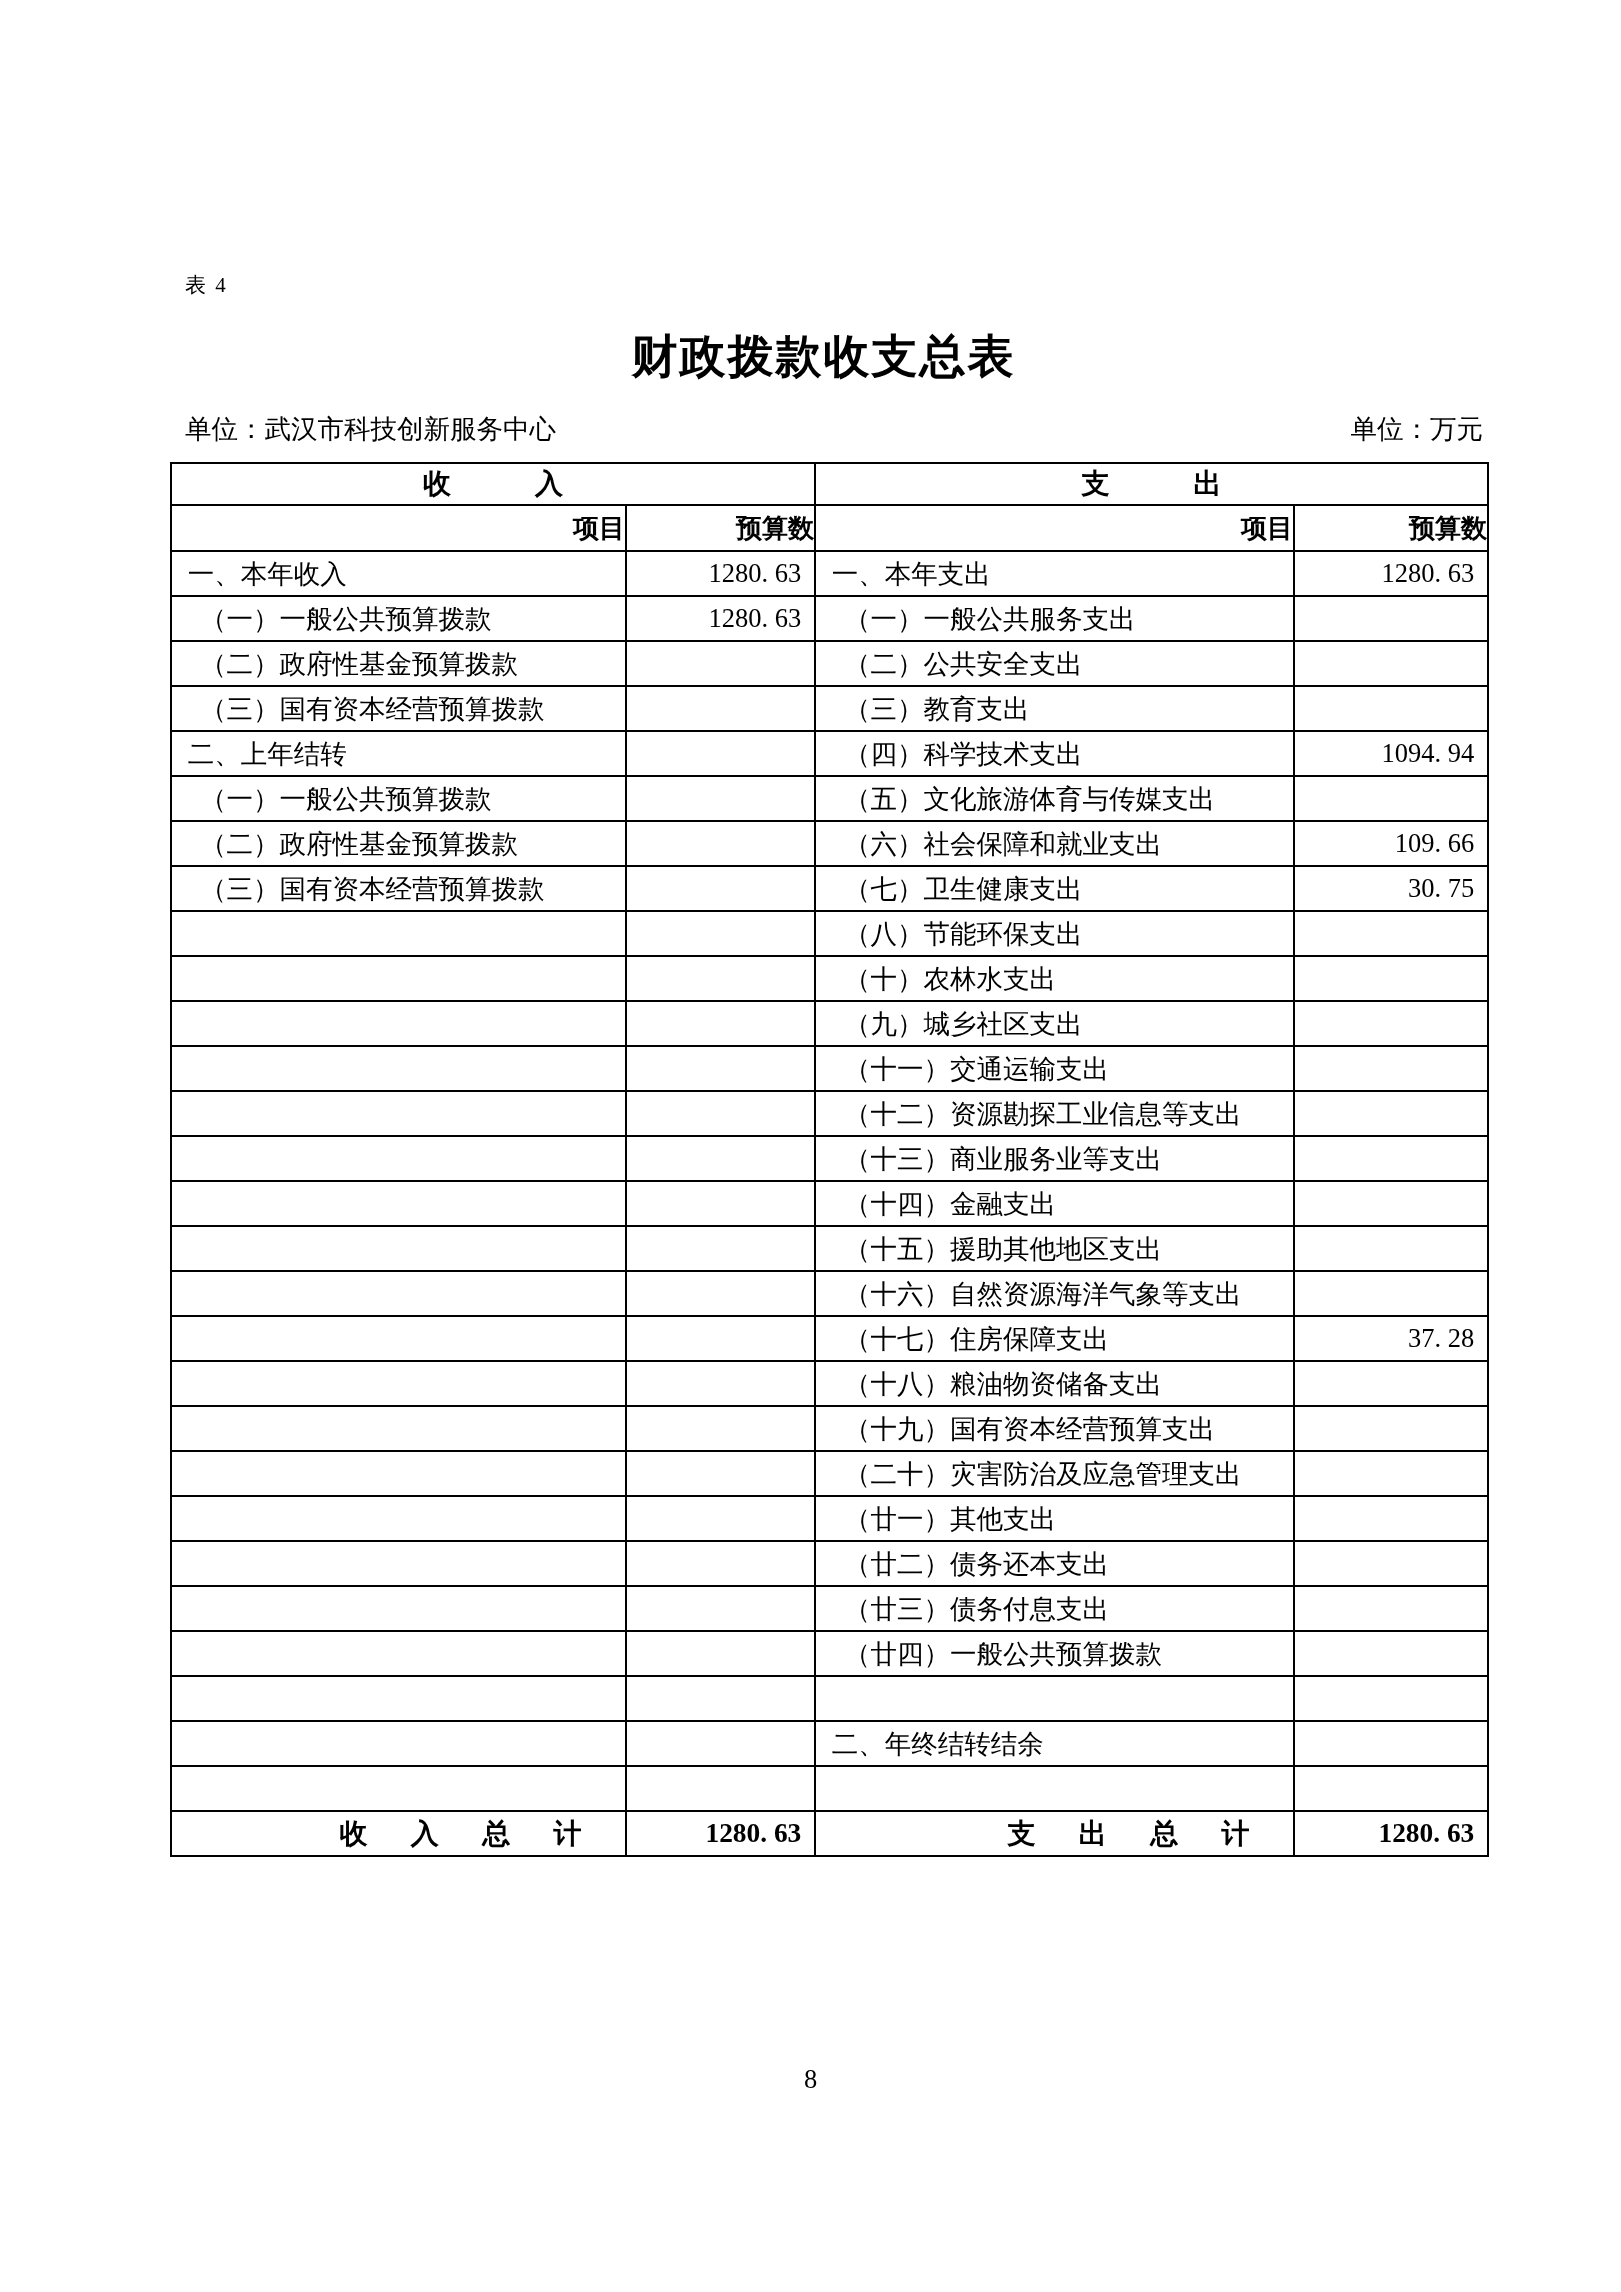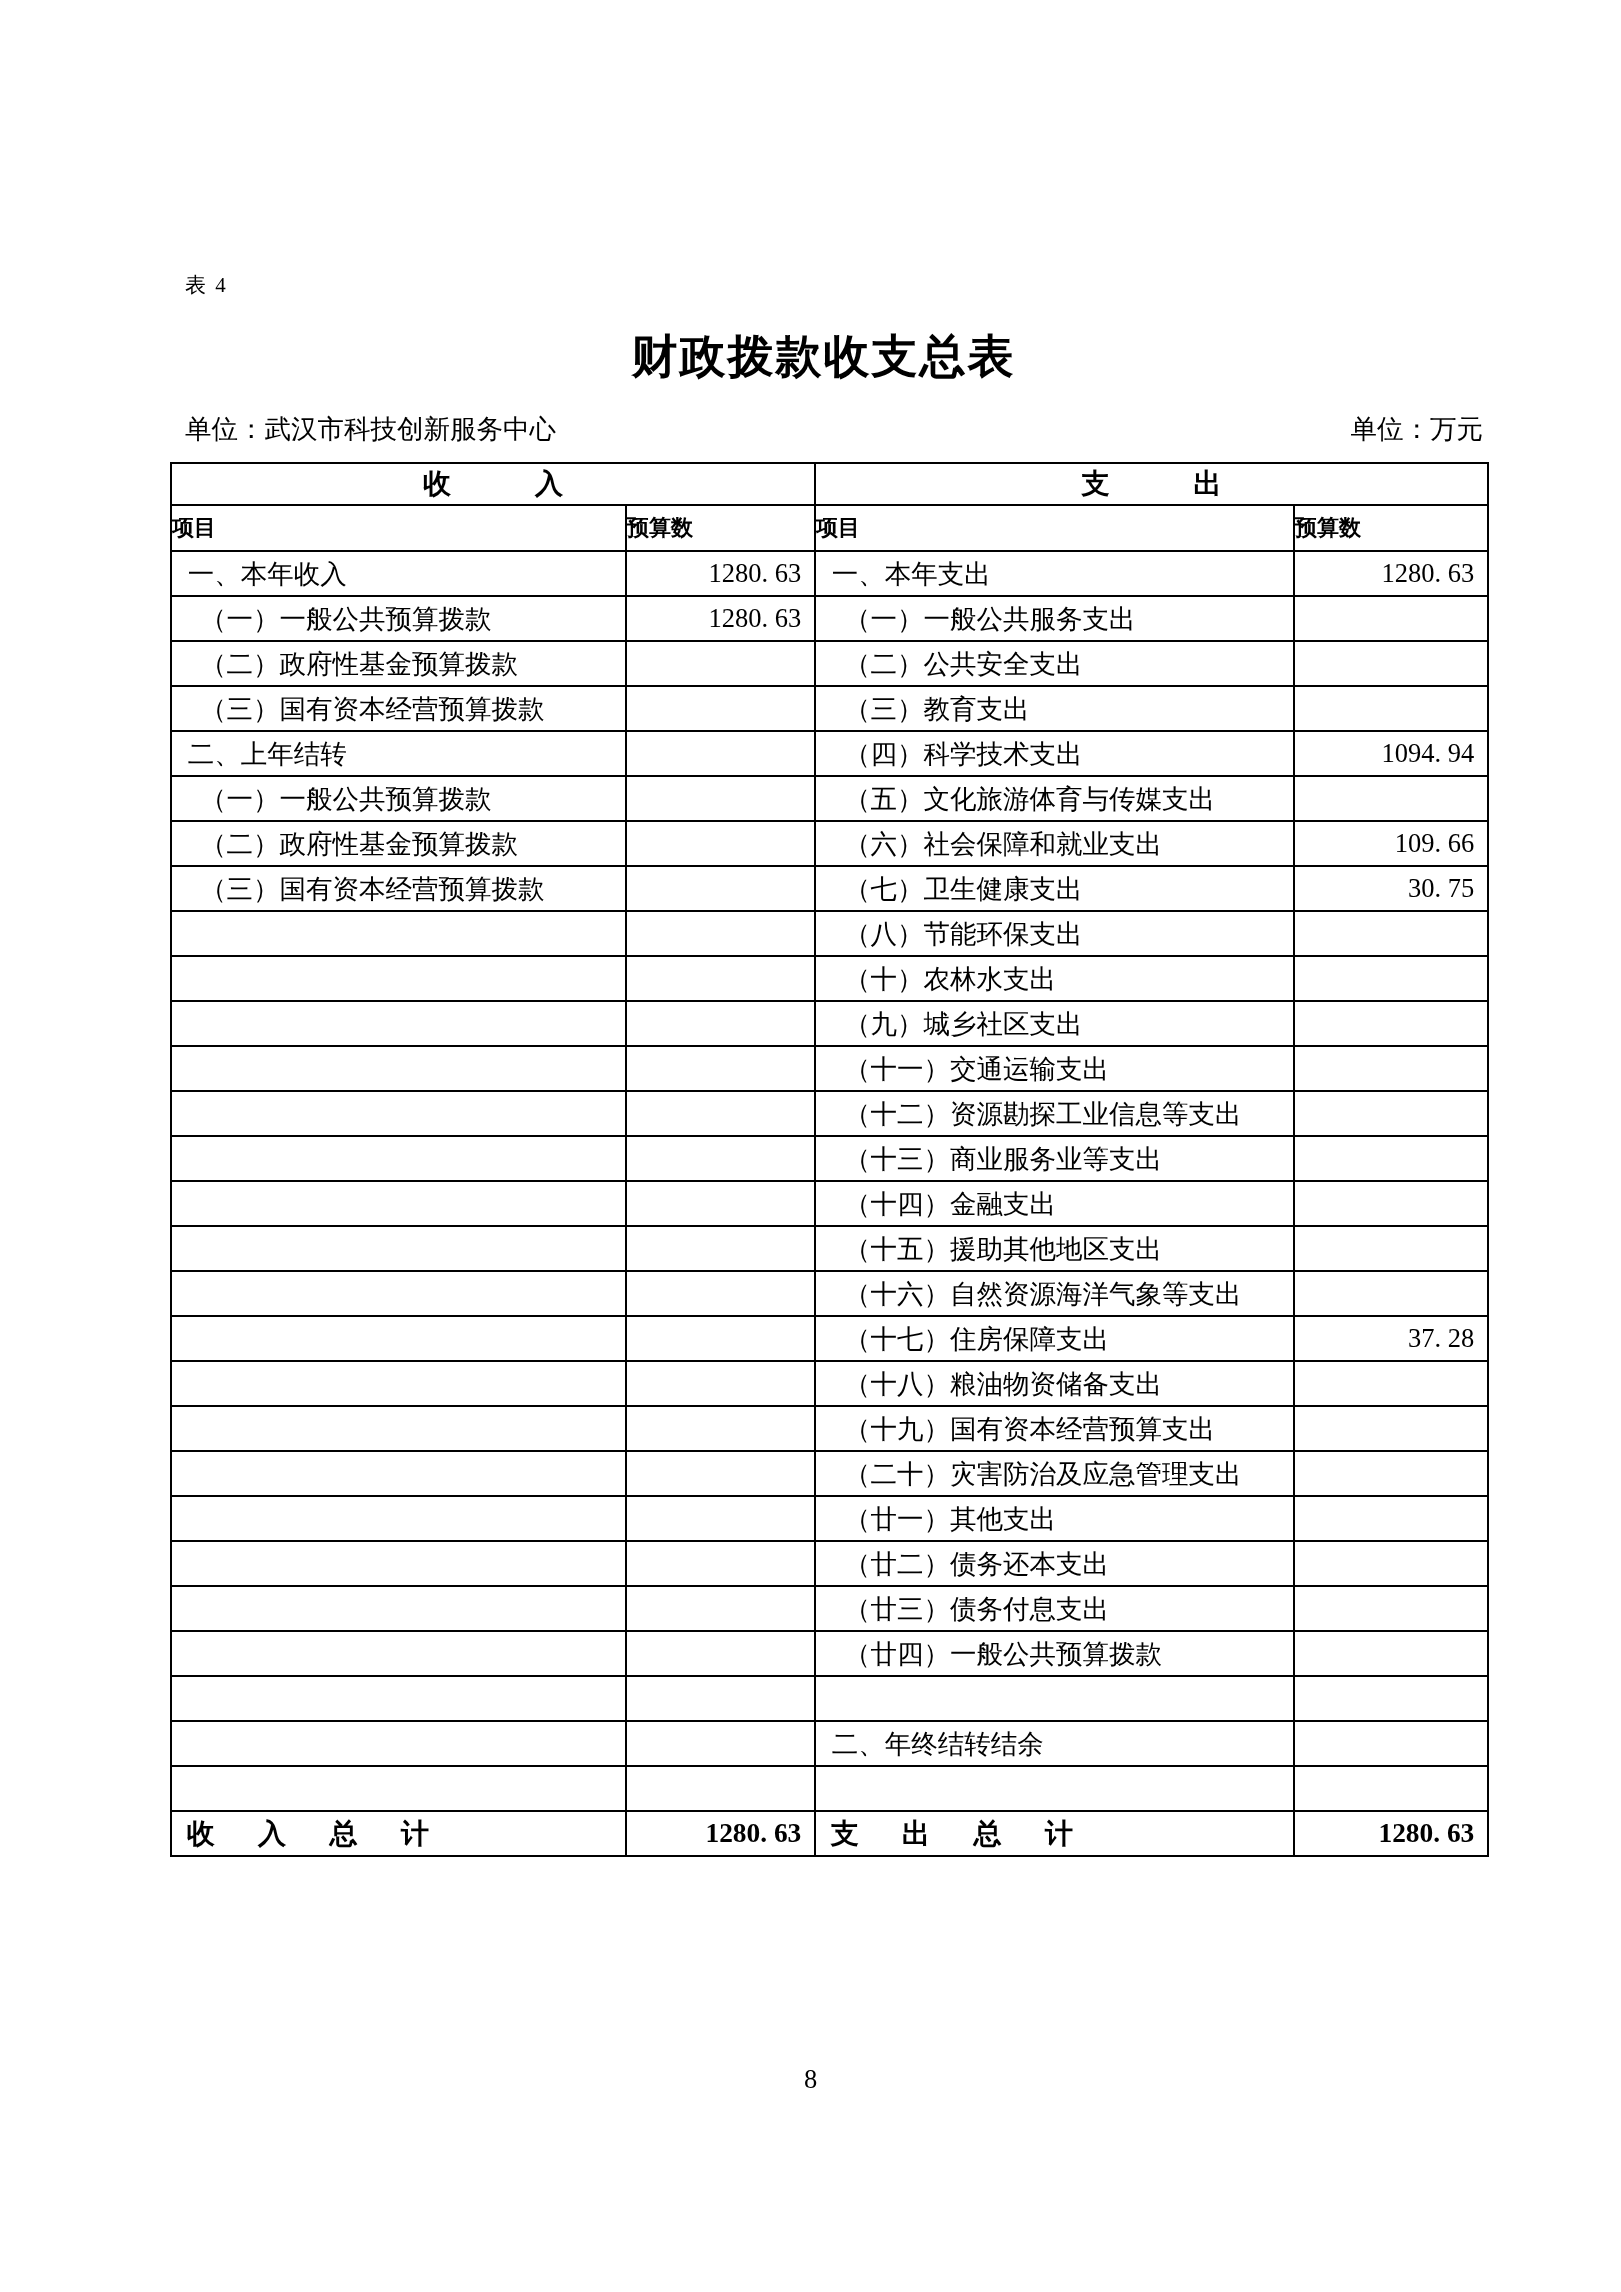--- a/index.html
+++ b/index.html
@@ -53,37 +53,38 @@
     vertical-align: middle;
   }
   tr.group-header th {
     height: 42px;
     font-size: 28px;
     font-weight: bold;
     text-align: center;
   }
   tr.col-header th {
     height: 46px;
-    font-size: 22px;
+    font-size: 26px;
     font-weight: bold;
-    text-align: left;
+    text-align: right;
   }
   .budget-table tbody td {
     height: 45px;
     font-size: 26.5px;
     font-weight: normal;
   }
   .budget-table td.item { text-align: left; padding-left: 15.7px; }
   .budget-table td.item.sub { padding-left: 28px; }
   .budget-table td.val { text-align: right; padding-right: 12.7px; }
   .budget-table tr.total-row td { height: 45px; font-weight: bold; }
   .budget-table tr.total-row td.item {
     font-size: 28px;
     letter-spacing: 1.55em;
     padding-left: 14.7px;
+    text-align: right;
   }
   .budget-table tr.total-row td.val { font-size: 27.4px; }
   .page-num {
     position: absolute;
     left: 0;
     top: 2064px;
     width: 100%;
     text-align: center;
     font-size: 26.5px;
   }

